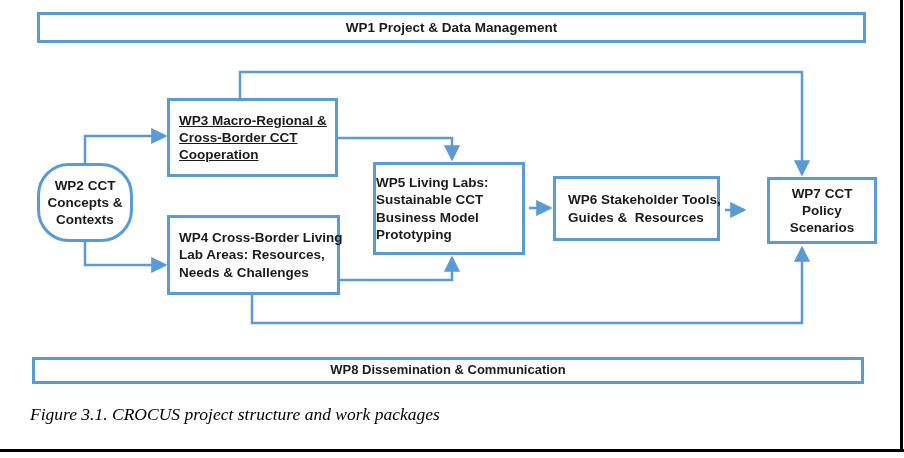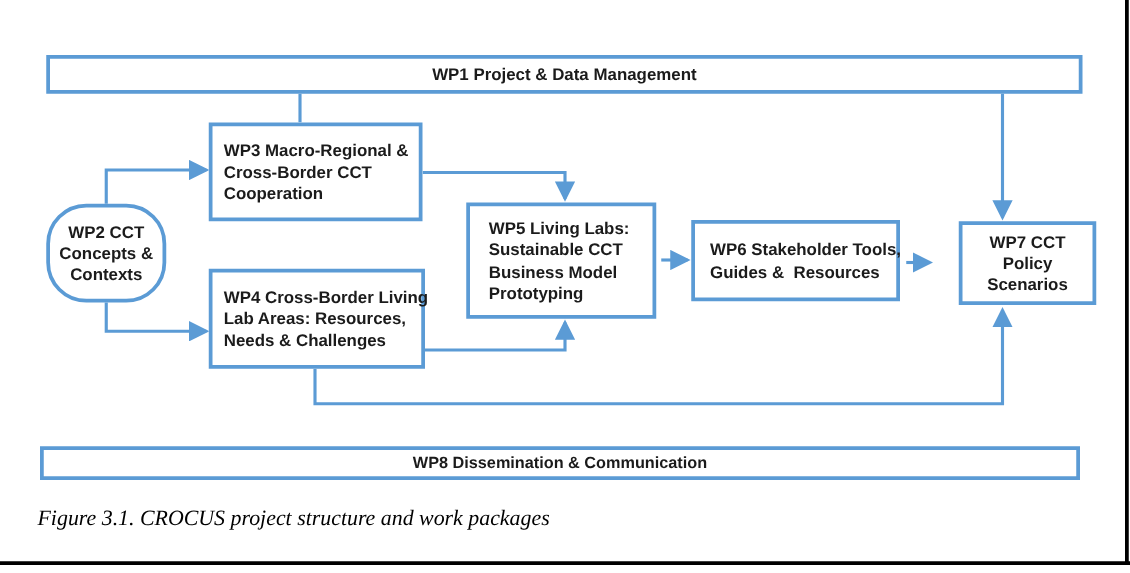--- a/index.html
+++ b/index.html
@@ -45,25 +45,25 @@
     line-height: 1.28;
   }
   .box .box-label {
     white-space: pre;
     width: 100%;
   }
   .centered { justify-content: center; }
   .centered .box-label { text-align: center; }
   .leftpad .box-label { text-align: left; }
 
-  .wp1 { left: 37px;  top: 12px;  width: 829px; height: 31px; margin-top: 32px; }
+  .wp1 { left: 37px;  top: 12px;  width: 829px; height: 31px; }
   .wp2 { left: 37px;  top: 163px; width: 96px;  height: 79px; border-radius: 32px; }
-  .wp3 { left: 167px; top: 98px;  width: 171px; height: 79px; padding-left: 9px; }
+  .wp3 { left: 167px; top: 98px;  width: 171px; height: 79px; padding-left: 9px; text-decoration: underline; }
   .wp4 { left: 167px; top: 215px; width: 173px; height: 80px; padding-left: 9px; }
-  .wp5 { left: 373px; top: 162px; width: 152px; height: 93px; padding-left: 15px; }
+  .wp5 { left: 373px; top: 162px; width: 152px; height: 93px; }
   .wp6 { left: 553px; top: 176px; width: 167px; height: 65px; padding-left: 12px; }
   .wp7 { left: 747px; top: 177px; width: 110px; height: 67px; margin-left: 20px; }
   .wp8 { left: 32px;  top: 357px; width: 832px; height: 27px; font-size: 13px; }
 
   .caption {
     position: absolute;
     left: 30px;
     top: 404px;
     font-family: "Liberation Serif", serif;
     font-style: italic;

